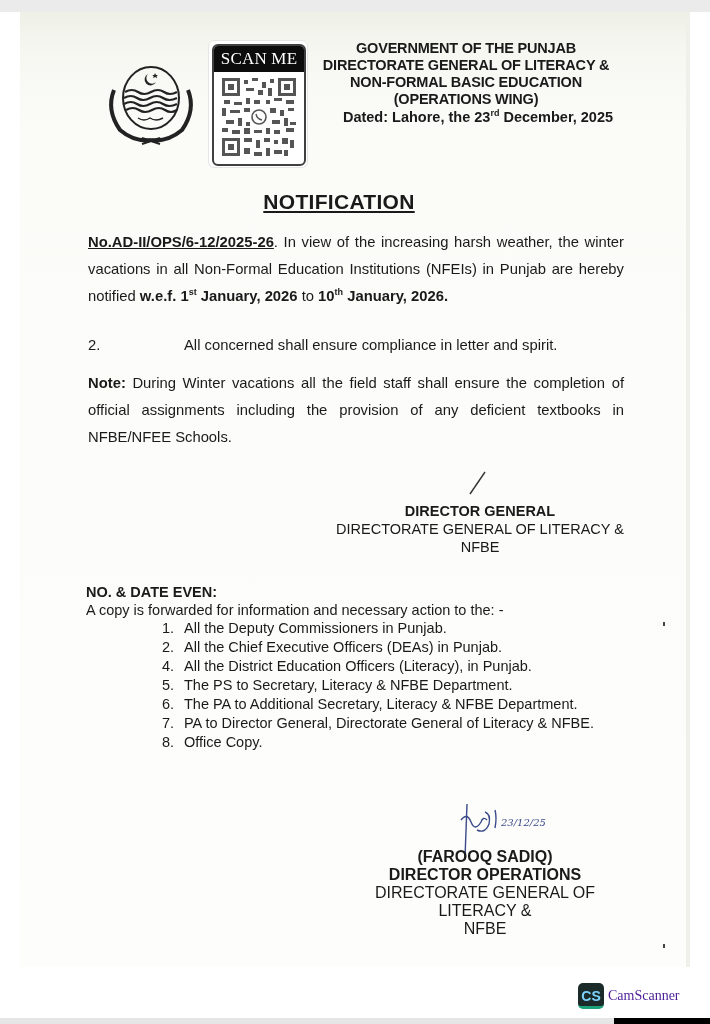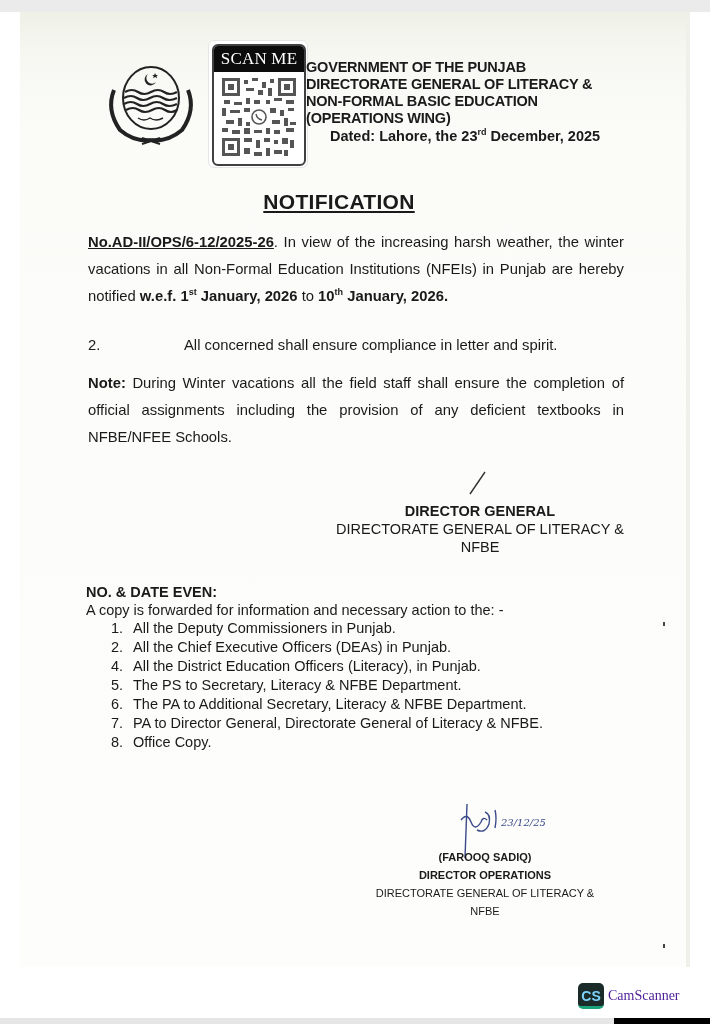--- a/index.html
+++ b/index.html
@@ -25,21 +25,21 @@
   .qr-inner {
     position:absolute; left:3px; top:3px; width:90px; height:118px;
     border:2px solid #404040; border-radius:6px; overflow:hidden; background:#fff;
   }
   .qr-title {
     height:26px; background:#0c0c0c; color:#fff; text-align:center;
     font-family:"Liberation Serif", serif; font-size:17px; line-height:26px; letter-spacing:0.2px;
   }
   .qr-code { position:absolute; left:8px; top:32px; width:74px; height:78px; }
 
-  .org { position:absolute; left:306px; top:59px; width:320px; text-align:left; }
+  .org { position:absolute; left:306px; top:40px; width:320px; text-align:center; }
   .org .l { font-weight:bold; font-size:14.5px; line-height:17px; letter-spacing:-0.2px; }
   .org .dated { font-size:14.5px; line-height:18px; font-weight:bold;padding-left:24px; }
   sup { font-size:9px; line-height:0; }
 
   .notif-title {
     position:absolute; left:0; width:678px; top:190px; text-align:center;
     font-weight:bold; font-size:21px; text-decoration:underline; letter-spacing:0.3px;
   }
   .para { position:absolute; left:88px; width:536px; font-size:14.8px; line-height:27px; }
   .p1 { top:229px; text-align:justify; }
@@ -50,25 +50,25 @@
   .p3 { top:370px; text-align:justify; line-height:27px; }
   .p3 b { font-weight:bold; }
 
   .sig-slash { position:absolute; left:466px; top:470px; width:22px; height:26px; }
   .sig1 { position:absolute; left:330px; width:300px; top:502px; text-align:center; font-size:14.5px; line-height:18px; }
   .sig1 .t { font-weight:bold; }
 
   .copy { position:absolute; left:86px; top:583px; width:560px; font-size:14.5px; line-height:18px; }
   .copy .h { font-weight:bold; }
   .copy ol { margin:0; padding:0 0 0 0; list-style:none; }
-  .copy li { margin-left:25px; line-height:19px; }
+  .copy li { margin-left:76px; line-height:19px; }
   .copy li .n { display:inline-block; width:22px; }
 
   .sig2-ink { position:absolute; left:455px; top:800px; width:140px; height:60px; }
-  .sig2 { position:absolute; left:340px; width:290px; top:848px; text-align:center; font-size:11px; line-height:18px; }
+  .sig2 { position:absolute; left:340px; width:290px; top:848px; text-align:center; font-size:16px; line-height:18px; }
   .sig2 .t { font-weight:bold; }
 
   .cs { position:absolute; left:578px; top:982px; height:28px; display:flex; align-items:center; }
   .cs-logo {
     width:26px; height:26px; border-radius:5px; background:#1b2b2a; color:#7dd3fc;
     font-weight:bold; font-size:14px; line-height:26px; text-align:center;
     border-bottom:3px solid #1aa37a; box-sizing:border-box;
   }
   .cs-text { margin-left:4px; font-family:"Liberation Serif", serif; font-size:14px; color:#4c1d95; }
   .speck { position:absolute; width:2px; height:4px; background:#444; }

